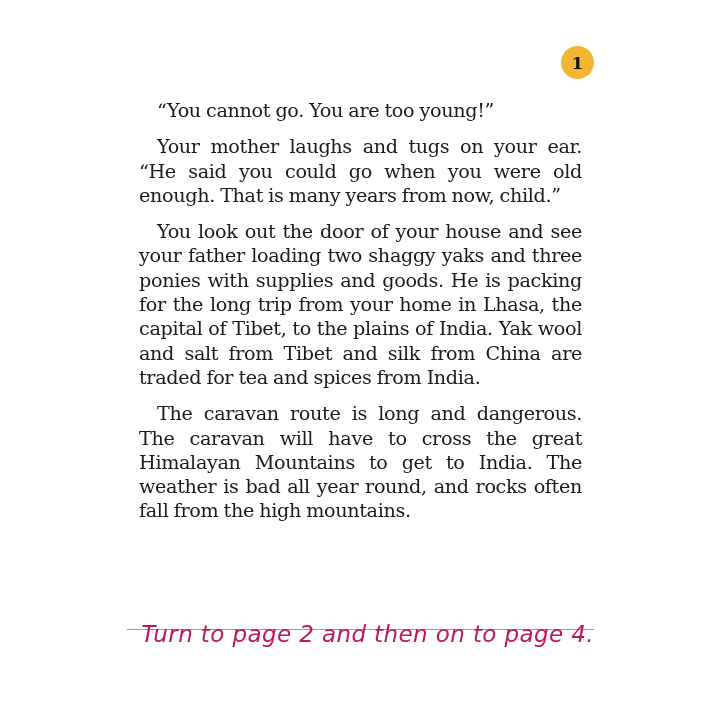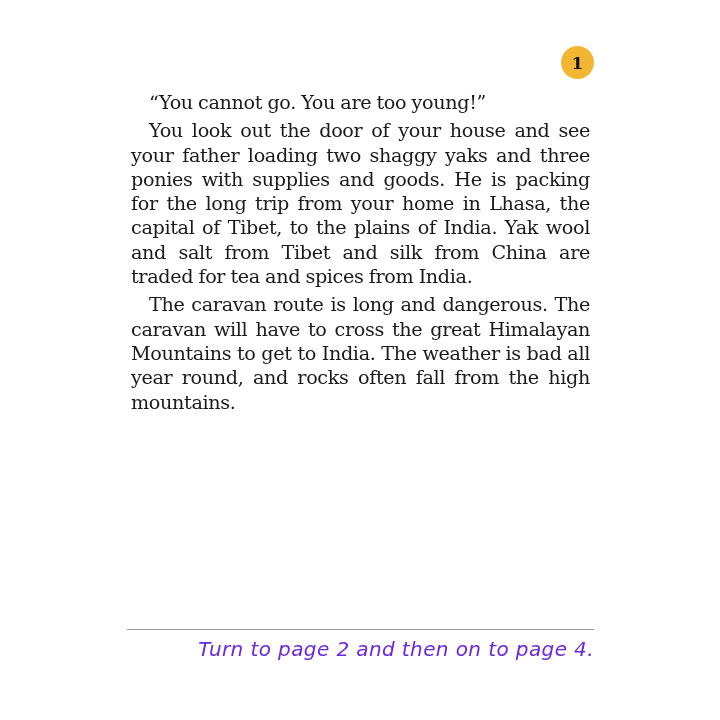--- a/index.html
+++ b/index.html
@@ -35,53 +35,54 @@
       position: absolute;
       left: 127px;
       top: 87px;
       width: 467px;
       font-size: 19.2px;
       line-height: 24.3px;
       letter-spacing: -0.35px;
       word-spacing: -0.5px;
     }
     .story p {
-      margin: 4px;
+      margin: 12px;
       text-indent: 18px;
       text-align: justify;
       text-align-last: left;
     }
     .divider {
       position: absolute;
       left: 127px;
       top: 629px;
       width: 467px;
       height: 0;
       border-top: 1.5px solid #9a9a9a;
     }
     .footer-instruction {
       position: absolute;
       right: 126px;
-      top: 637px;
+      top: 621px;
       font-family: "DejaVu Sans", sans-serif;
       font-style: italic;
-      font-size: 20px;
+      font-size: 23px;
       letter-spacing: 0.4px;
-      color: #6d28d9;
+      color: #be185d;
       white-space: nowrap;
     }
   </style>
 </head>
 <body>
 
 <div class="page-number">
   <span>1</span>
 </div>
 
 <div class="story">
   <p>“You cannot go. You are too young!”</p>
+  <p>Your mother laughs and tugs on your ear. “He said you could go when you were old enough. That is many years from now, child.”</p>
   <p>You look out the door of your house and see your father loading two shaggy yaks and three ponies with supplies and goods. He is packing for the long trip from your home in Lhasa, the capital of Tibet, to the plains of India. Yak wool and salt from Tibet and silk from China are traded for tea and spices from India.</p>
   <p>The caravan route is long and dangerous. The caravan will have to cross the great Himalayan Mountains to get to India. The weather is bad all year round, and rocks often fall from the high mountains.</p>
 </div>
 
 <div class="divider"></div>
 
 <div class="footer-instruction">Turn to page 2 and then on to page 4.</div>
 
 </body></html>

